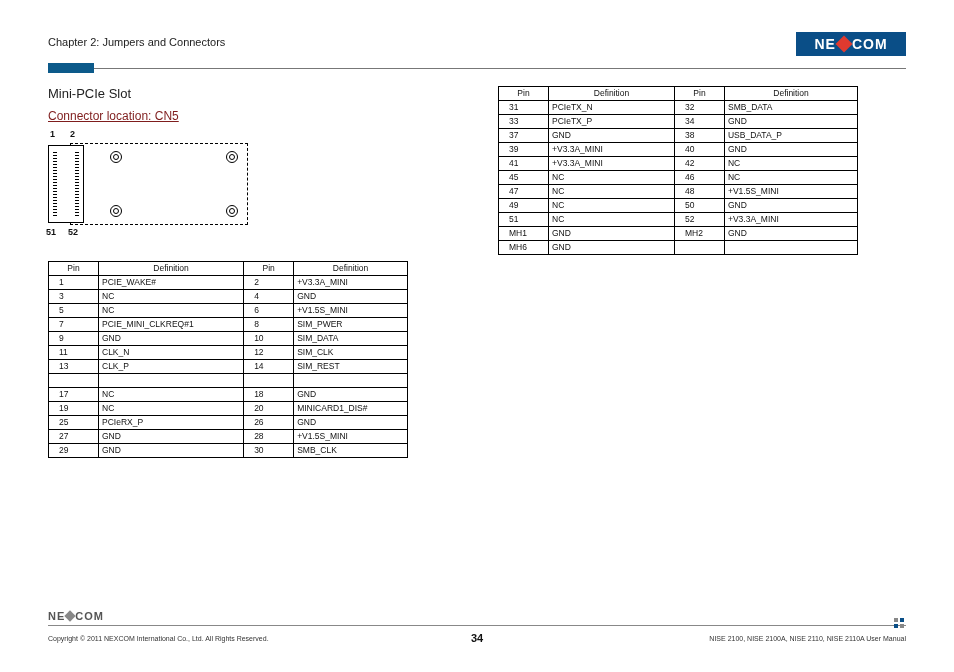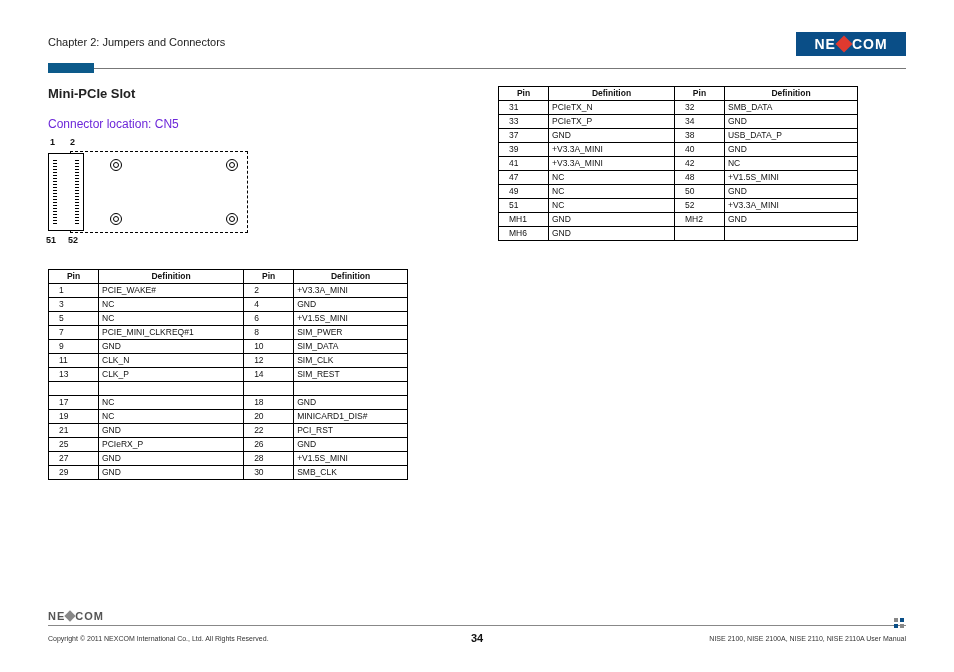--- a/index.html
+++ b/index.html
@@ -77,28 +77,29 @@
     width: 400px;
   }
   .col-right {
     position: absolute;
     top: 86px;
     left: 498px;
     width: 410px;
   }
   h3.mini-title {
     font-size: 13px;
-    font-weight: 700;
-    margin: 0 0 16px;
+    font-weight: 400;
+    margin: 0 0 8px;
     color: #222;
   }
   .conn-loc {
     font-size: 12px;
-    color: #6d28d9;
+    color: #7f1d1d;
     margin-bottom: 4px;
+    text-decoration: underline;
   }
   
   .diagram-block {
     width: 200px;
     height: 110px;
     position: relative;
     margin: 8px 0 20px;
   }
   .pin-lbl {
     position: absolute;
@@ -155,21 +156,21 @@
   table.pin th, table.pin td {
     border: 0.5px solid #000;
     padding: 1px 3px;
     text-align: left;
     height: 11px;
     line-height: 11px;
     white-space: nowrap;
   }
   table.pin th {
     text-align: center;
-    font-weight: 700;
+    font-weight: 400;
     background: #fff;
   }
   table.pin .pcol { width: 36px; text-align: center;}
   table.pin td.pcol { text-align: left; padding-left: 10px;}
   .gap-row td { border-left: 0.5px solid #000; border-right: 0.5px solid #000; border-top: none; border-bottom: none; height: 4px; }
   
   .footer-line {
     position: absolute;
     left: 48px;
     right: 48px;
@@ -332,26 +333,20 @@
             <td class="pcol">18</td>
             <td>GND</td>
           </tr>
           <tr>
             <td class="pcol">19</td>
             <td>NC</td>
             <td class="pcol">20</td>
             <td>MINICARD1_DIS#</td>
           </tr>
           <tr>
-            <td class="pcol">21</td>
-            <td>GND</td>
-            <td class="pcol">22</td>
-            <td>PCI_RST</td>
-          </tr>
-          <tr>
             <td class="pcol">25</td>
             <td>PCIeRX_P</td>
             <td class="pcol">26</td>
             <td>GND</td>
           </tr>
           <tr>
             <td class="pcol">27</td>
             <td>GND</td>
             <td class="pcol">28</td>
             <td>+V1.5S_MINI</td>
@@ -398,20 +393,26 @@
           <tr>
             <td class="pcol">39</td>
             <td>+V3.3A_MINI</td>
             <td class="pcol">40</td>
             <td>GND</td>
           </tr>
           <tr>
             <td class="pcol">41</td>
             <td>+V3.3A_MINI</td>
             <td class="pcol">42</td>
+            <td>NC</td>
+          </tr>
+          <tr>
+            <td class="pcol">45</td>
+            <td>NC</td>
+            <td class="pcol">46</td>
             <td>NC</td>
           </tr>
           <tr>
             <td class="pcol">47</td>
             <td>NC</td>
             <td class="pcol">48</td>
             <td>+V1.5S_MINI</td>
           </tr>
           <tr>
             <td class="pcol">49</td>

